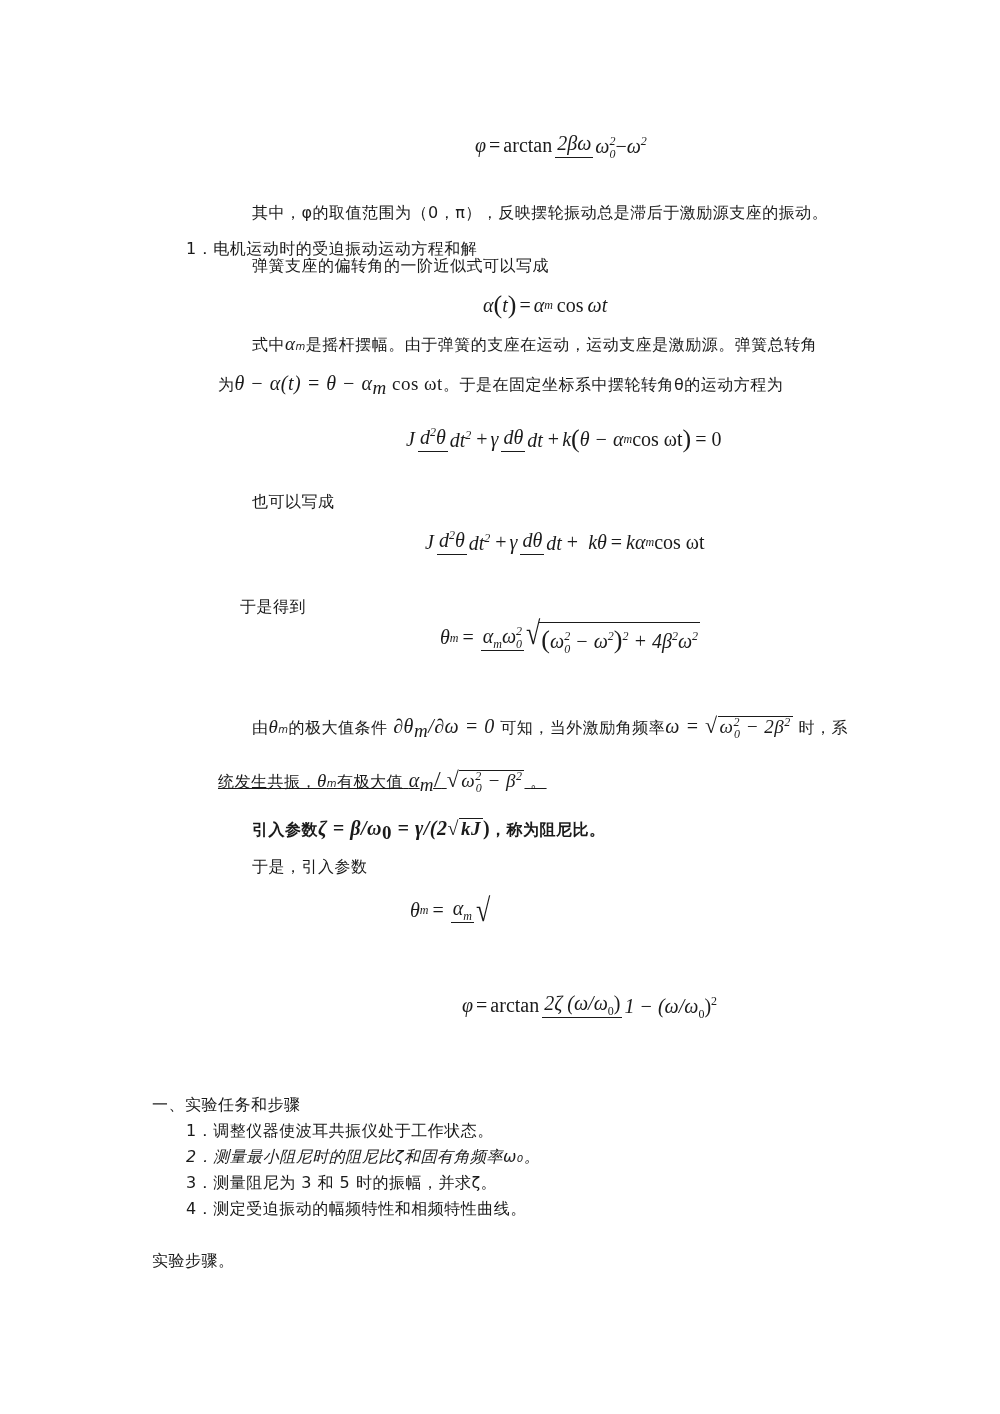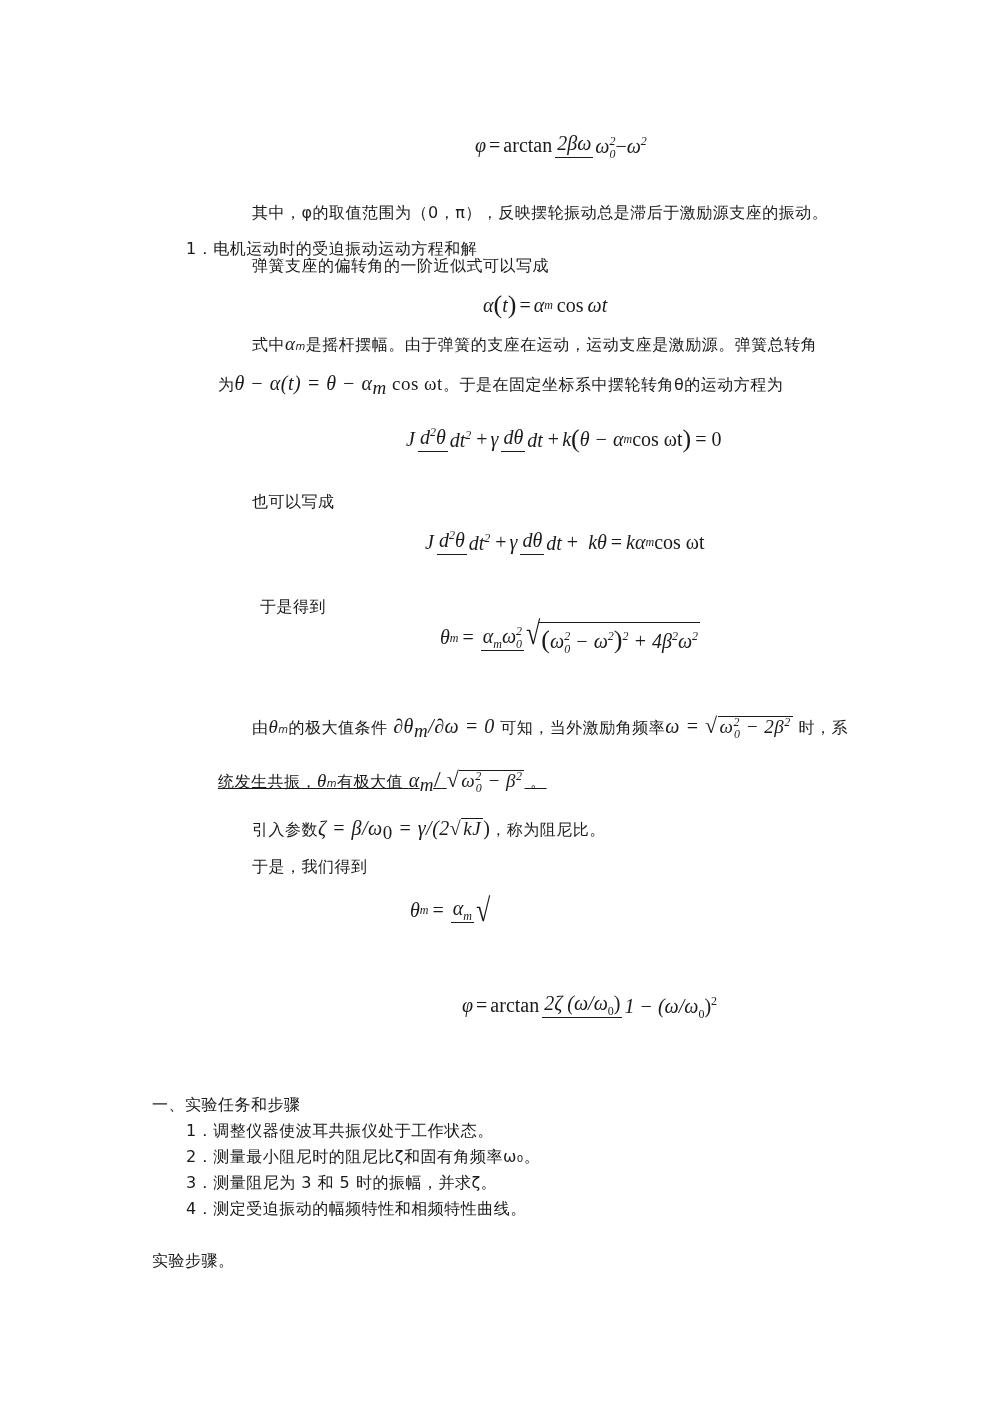--- a/index.html
+++ b/index.html
@@ -93,21 +93,21 @@
       <span class="den i">dt</span>
     </span>
   <span>+</span>
   <span class="i" style="margin-left:10px">kθ</span>
   <span style="margin:0 4px">=</span>
   <span class="i">kα</span>
     <sub class="i">m</sub>
     <span> cos ωt</span>
 </div>
 
-<div class="t" style="left:260px; top:597px;text-align:center;">于是得到</div>
+<div class="t" style="left:240px; top:597px;text-align:center;">于是得到</div>
 
 <div class="eq" style="left:440px; top:620px;">
   <span class="i">θ</span>
     <sub class="i">m</sub>
   <span style="margin:0 4px">=</span>
   <span class="frac">
     <span class="num i" style="width:100%"><span>α</span><sub>m</sub><span>ω</span><sup>2</sup><sub style="margin-left:-6px">0</sub></span>
     <span class="den sqrt">
         <span class="rad">√</span>
         <span class="under i"><span class="big" style="font-style:normal">(</span><span>ω</span><sup>2</sup><sub style="margin-left:-6px">0</sub><span> − ω</span><sup>2</sup><span class="big" style="font-style:normal">)</span><sup>2</sup><span> + 4β</span><sup>2</sup><span>ω</span><sup>2</sup></span>
@@ -129,28 +129,28 @@
 <div class="t" style="left:218px; top:769px;text-decoration:underline;">
   <span>统发生共振，</span><span class="inl i">θ</span><span class="ssm">m</span><span>有极大值</span>
   <span class="inl i" style="font-size:20px">α</span><sub class="inl i">m</sub><span class="inl" style="font-size:24px">/</span>
   <span class="inl sqrt">
       <span style="font-size:22px">√</span>
       <span class="under i" style="padding:0 2px"><span>ω</span><sup>2</sup><sub style="margin-left:-6px">0</sub><span> − β</span><sup>2</sup></span>
     </span>
   <span>。</span>
 </div>
 
-<div class="t" style="left:252px; top:818px;">
+<div class="t" style="left:252px; top:818px;font-weight:bold;">
   <span>引入参数</span><span class="inl i" style="font-size:20px">ζ = β/ω</span><sub class="inl">0</sub><span class="inl i" style="font-size:20px"> = γ/(2</span><span class="inl sqrt">
       <span style="font-size:20px">√</span>
       <span class="under i" style="padding:0 2px">kJ</span>
     </span><span class="inl" style="font-size:20px">)</span><span>，称为阻尼比。</span>
 </div>
 
-<div class="t" style="left:252px; top:857px;">于是，我们得到</div>
+<div class="t" style="left:252px; top:857px;">于是，引入参数</div>
 
 <div class="eq" style="left:410px; top:896px;">
   <span class="i">θ</span>
     <sub class="i">m</sub>
   <span style="margin:0 4px">=</span>
   <span class="frac">
     <span class="num i" style="width:100%"><span>α</span><sub>m</sub></span>
     <span class="den sqrt">
         <span class="rad">√</span>
       </span>
@@ -162,16 +162,16 @@
   <span style="margin:0 3px">=</span>
   <span>arctan</span>
   <span class="frac">
     <span class="num i"><span>2ζ (ω/ω</span><sub style="font-style:normal">0</sub><span style="font-style:normal">)</span></span>
     <span class="den"><span class="i">1 − (ω/ω</span><sub>0</sub><span>)</span><sup>2</sup></span>
   </span>
 </div>
 
 <div class="t" style="left:152px; top:1095px;">一、实验任务和步骤</div>
 <div class="t" style="left:186px; top:1121px;">1．调整仪器使波耳共振仪处于工作状态。</div>
-<div class="t" style="left:186px; top:1147px;">2．测量最小阻尼时的阻尼比ζ和固有角频率ω₀。</div>
+<div class="t" style="left:186px; top:1147px;font-style:italic;">2．测量最小阻尼时的阻尼比ζ和固有角频率ω₀。</div>
 <div class="t" style="left:186px; top:1173px;">3．测量阻尼为 3 和 5 时的振幅，并求ζ。</div>
 <div class="t" style="left:186px; top:1199px;">4．测定受迫振动的幅频特性和相频特性曲线。</div>
 <div class="t" style="left:152px; top:1251px;">实验步骤。</div>
 
 </body></html>

